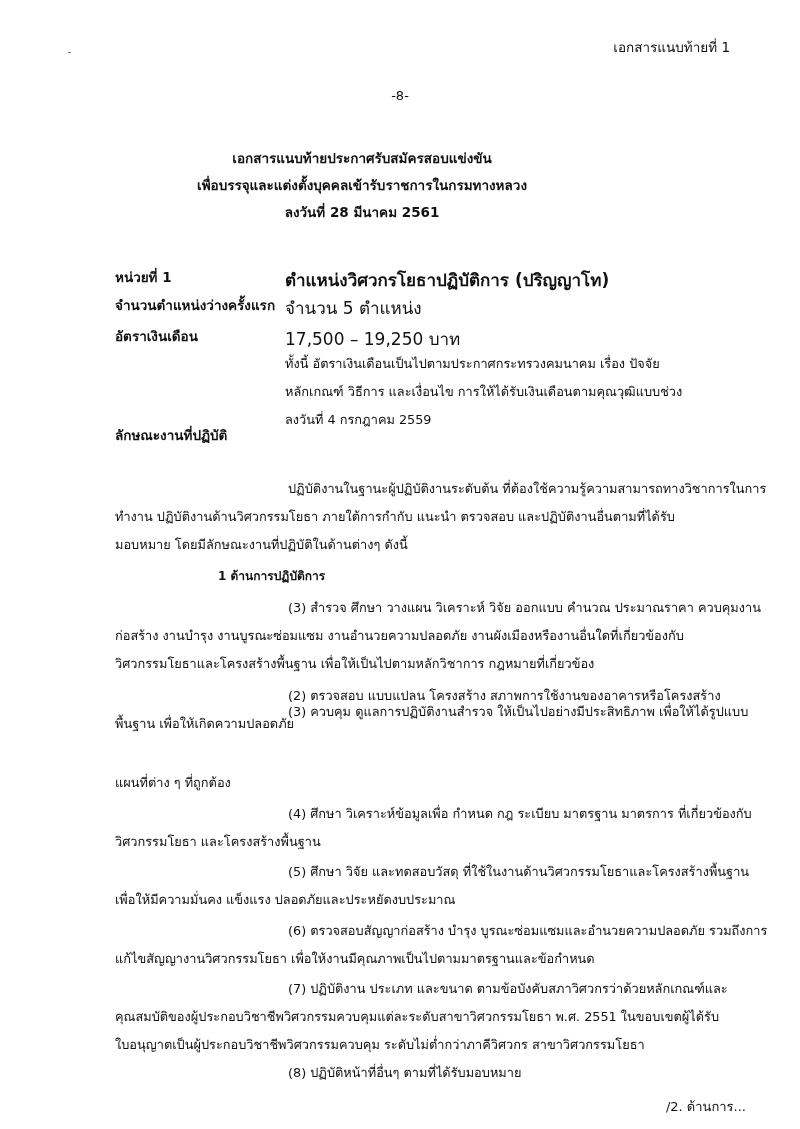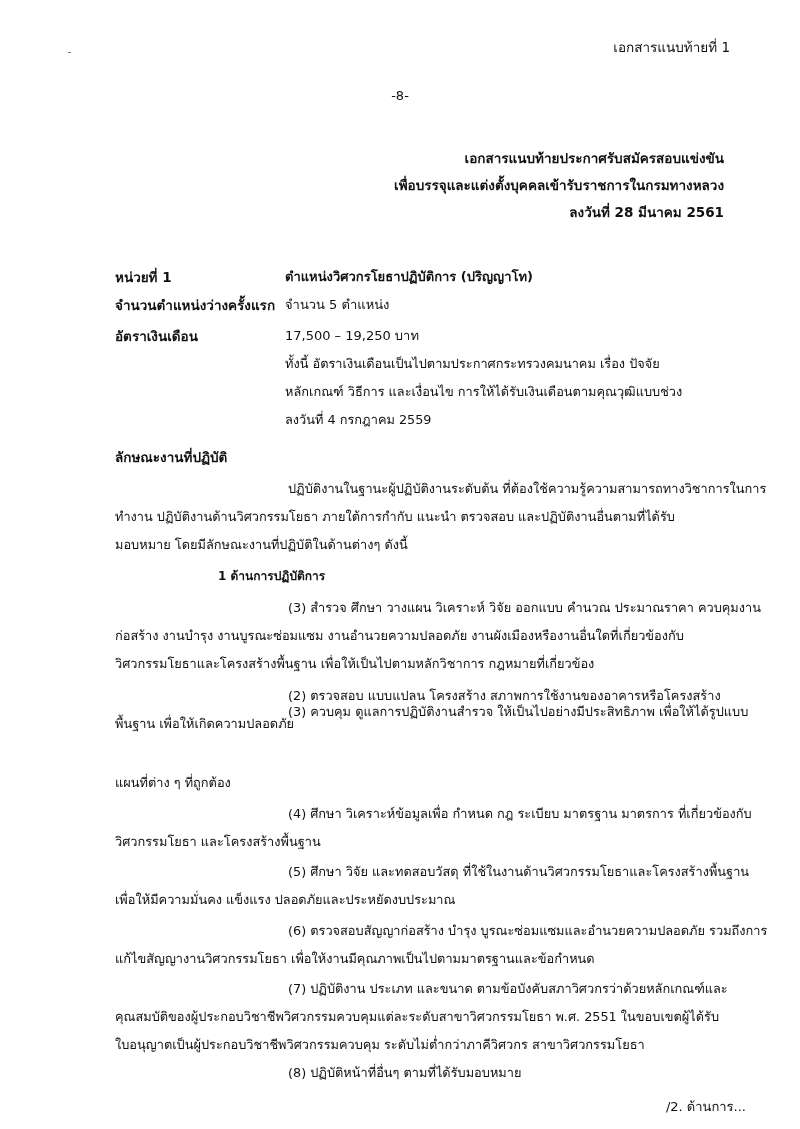--- a/index.html
+++ b/index.html
@@ -13,23 +13,23 @@
       position: relative;
       overflow: hidden;
       font-family: "DejaVu Sans", "Liberation Sans", sans-serif;
       color: #111111;
       font-size: 13px;
     }
     .abs { position: absolute; white-space: nowrap; }
     .b { font-weight: bold; }
     .attach { top: 36px; right: 70px; font-size: 13.5px; margin-left: 28px; }
     .pagenum { top: 88px; left: 0; width: 800px; text-align: center; font-size: 13px; }
-    .title { left: 0; width: 724px; text-align: right; font-size: 13.5px; font-weight: bold; }
+    .title { left: 0; width: 724px; text-align: center; font-size: 13.5px; font-weight: bold; }
     .lbl { left: 115px; font-weight: bold; font-size: 13.5px; }
-    .val { left: 285px; font-size: 13px; }
+    .val { left: 285px; font-size: 17px; }
     .val.b { font-weight: bold; }
     .body-line { font-size: 12.8px; }
     .indent1 { left: 260px; margin-left: 28px; }
     .indent0 { left: 115px; }
     .section { left: 218px; font-weight: bold; font-size: 12px; }
     .footer-next { right: 54px; top: 1069px; font-size: 13px; }
     .stray-dot { left: 68px; top: 52px; width: 3px; height: 1px; background: #777; position: absolute; }
   </style>
 </head>
 <body>
@@ -49,21 +49,21 @@
 <div class="abs lbl" style="top:294px">จำนวนตำแหน่งว่างครั้งแรก</div>
 <div class="abs val" style="top:294px">จำนวน  5  ตำแหน่ง</div>
 
 <div class="abs lbl" style="top:325px">อัตราเงินเดือน</div>
 <div class="abs val" style="top:325px">17,500 – 19,250 บาท</div>
 
 <div class="abs val body-line" style="top:353px">ทั้งนี้ อัตราเงินเดือนเป็นไปตามประกาศกระทรวงคมนาคม  เรื่อง ปัจจัย</div>
 <div class="abs val body-line" style="top:381px">หลักเกณฑ์ วิธีการ และเงื่อนไข การให้ได้รับเงินเดือนตามคุณวุฒิแบบช่วง</div>
 <div class="abs val body-line" style="top:409px">ลงวันที่ 4 กรกฎาคม 2559</div>
 
-<div class="abs lbl" style="top:446px">ลักษณะงานที่ปฏิบัติ</div>
+<div class="abs lbl" style="top:424px">ลักษณะงานที่ปฏิบัติ</div>
 
 <div class="abs body-line indent1" style="top:478px">ปฏิบัติงานในฐานะผู้ปฏิบัติงานระดับต้น ที่ต้องใช้ความรู้ความสามารถทางวิชาการในการ</div>
 <div class="abs body-line indent0" style="top:506px">ทำงาน ปฏิบัติงานด้านวิศวกรรมโยธา ภายใต้การกำกับ แนะนำ ตรวจสอบ และปฏิบัติงานอื่นตามที่ได้รับ</div>
 <div class="abs body-line indent0" style="top:534px">มอบหมาย โดยมีลักษณะงานที่ปฏิบัติในด้านต่างๆ ดังนี้</div>
 
 <div class="abs section" style="top:566px">1  ด้านการปฏิบัติการ</div>
 
 <div class="abs body-line indent1" style="top:597px">(3) สำรวจ ศึกษา วางแผน วิเคราะห์ วิจัย ออกแบบ คำนวณ ประมาณราคา ควบคุมงาน</div>
 <div class="abs body-line indent0" style="top:625px">ก่อสร้าง งานบำรุง งานบูรณะซ่อมแซม งานอำนวยความปลอดภัย งานผังเมืองหรืองานอื่นใดที่เกี่ยวข้องกับ</div>
 <div class="abs body-line indent0" style="top:653px">วิศวกรรมโยธาและโครงสร้างพื้นฐาน เพื่อให้เป็นไปตามหลักวิชาการ กฎหมายที่เกี่ยวข้อง</div>

